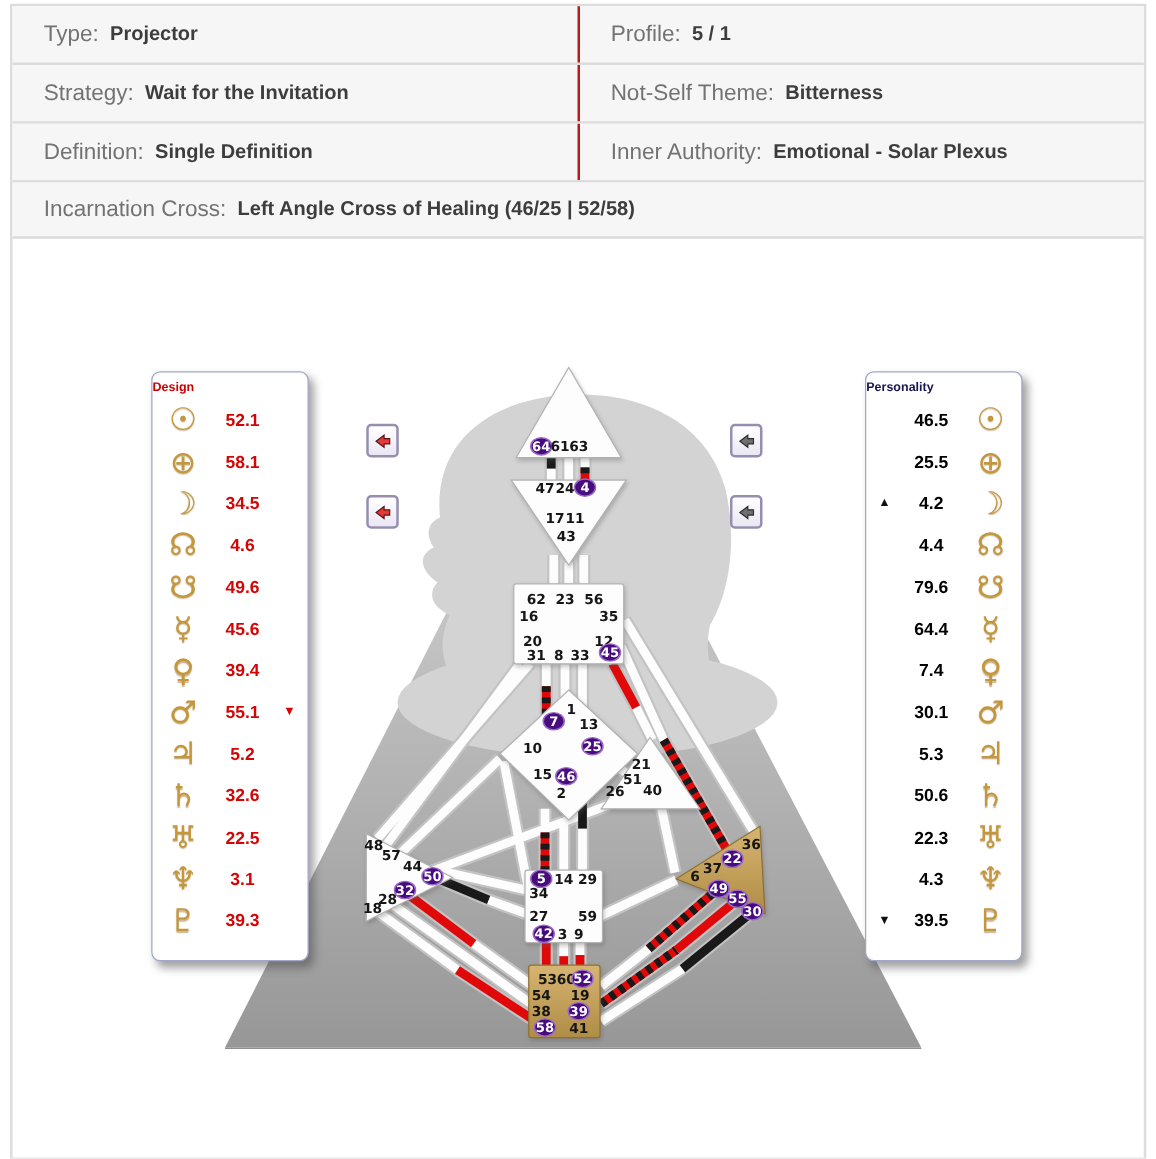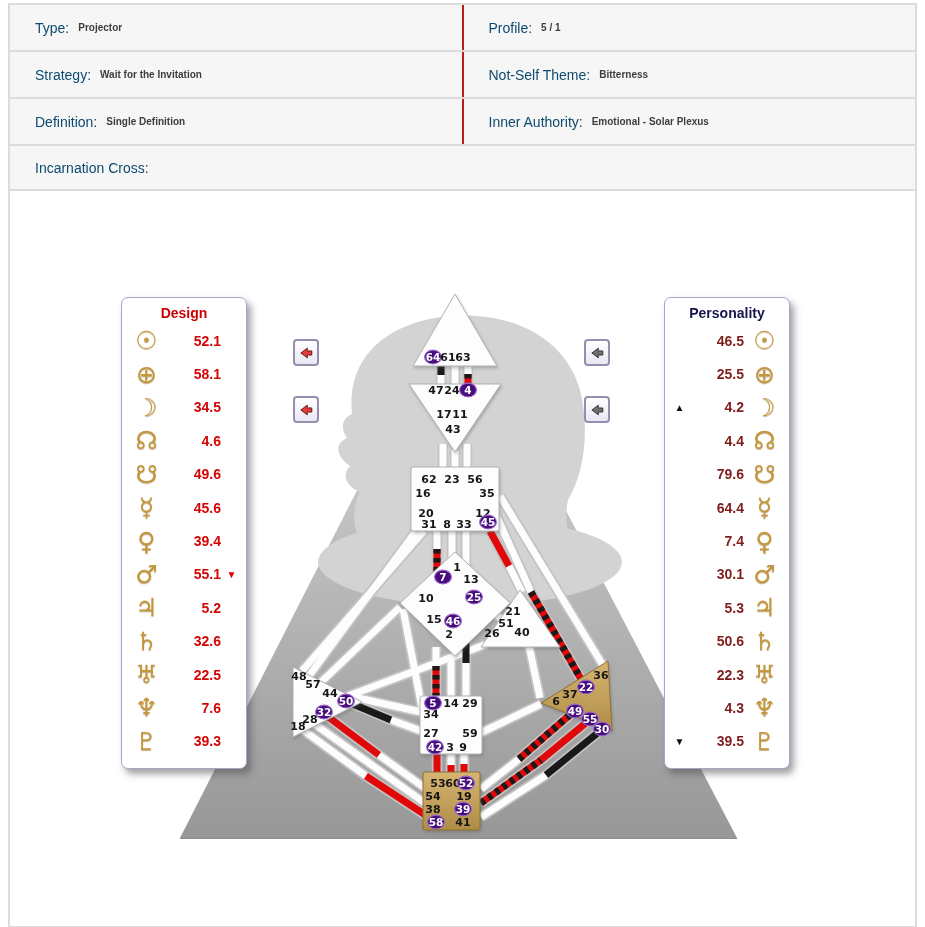--- a/index.html
+++ b/index.html
@@ -3,38 +3,38 @@
 <meta charset="utf-8">
 <style>
   html,body{margin:0;padding:0;background:#fff;}
   .page{position:relative;width:925px;height:927px;background:#fff;font-family:"Liberation Sans",sans-serif;overflow:hidden;}
   .frame{position:absolute;left:8px;top:3px;width:905px;height:921px;border:2px solid #dcdcdc;background:#fff;}
   
   .t-row{display:flex;height:45px;border-bottom:2px solid #dcdcdc;background:#f6f6f6;}
   .t-cell{flex:1;display:flex;align-items:center;padding-left:25px;gap:9px;white-space:nowrap;}
   .t-cell + .t-cell{border-left:2px solid #b91c1c;}
   .t-row.full{height:43px;}
-  .lbl{color:#0c4a6e;font-size:14px;}
-  .val{color:#3d3d3d;font-size:10px;font-weight:bold;}
+  .lbl{color:#737373;font-size:18px;}
+  .val{color:#3d3d3d;font-size:16px;font-weight:bold;}
   
   svg.bg{position:absolute;left:0;top:0;width:925px;height:927px;z-index:3;pointer-events:none;}
   #layer-centers{filter:drop-shadow(1px 2px 1.5px rgba(90,90,90,.35));}
   #layer-gates text{font-family:"DejaVu Sans","Liberation Sans",sans-serif;}
   
   .panel{position:absolute;width:124px;height:470px;background:#fff;border:1px solid #a2a7c9;border-radius:7px;box-shadow:4px 5px 7px rgba(70,70,70,.5);z-index:6;}
-  .panel .p-title{text-align:center;font-size:14px;font-weight:bold;padding-top:7px;padding-bottom:3px;}
+  .panel .p-title{text-align:left;font-size:10px;font-weight:bold;padding-top:7px;padding-bottom:3px;}
   .panel.design{left:121px;top:297px;}
-  .panel.personality{left:664px;top:297px;}
+  .panel.personality{left:692px;top:297px;}
   .panel.design .p-title{color:#cc0000;}
   .panel.personality .p-title{color:#16164e;}
   .p-row{display:flex;align-items:center;height:33.4px;padding:0 8px;}
   .p-row .glyph{width:33px;text-align:center;font-family:"DejaVu Sans",sans-serif;font-size:25px;line-height:1;color:#c5973c;text-shadow:0 1px 1px rgba(120,85,20,.45);}
-  .p-row .val{flex:1;text-align:right;font-size:14px;font-weight:bold;padding:0 4px;}
+  .p-row .val{flex:1;text-align:center;font-size:14px;font-weight:bold;padding:0 4px;}
   .panel.design .val{color:#d40505;}
-  .panel.personality .val{color:#7f1d1d;}
+  .panel.personality .val{color:#000000;}
   .p-row .marker{width:13px;font-size:10px;text-align:center;}
   .panel.design .marker{color:#e00000;}
   .panel.personality .marker{color:#111;}
   
   .arrow-btn{position:absolute;width:26px;height:27px;border:2px solid #968daf;border-radius:4px;background:linear-gradient(#ffffff,#e9e7f3);z-index:6;padding:0;cursor:pointer;display:flex;align-items:center;justify-content:center;}
   .arrow-btn svg{width:20px;height:18px;}
 </style>
 </head>
 <body>
 
@@ -68,20 +68,21 @@
           <span class="val">Single Definition</span>
         </div>
         <div class="t-cell">
           <span class="lbl">Inner Authority:</span>
           <span class="val">Emotional - Solar Plexus</span>
         </div>
       </div>
       <div class="t-row full">
         <div class="t-cell">
           <span class="lbl">Incarnation Cross:</span>
+          <span class="val">Left Angle Cross of Healing (46/25 | 52/58)</span>
         </div>
       </div>
     </div>
   </div>
 
   <svg class="bg" viewBox="0 0 925 927">
     <defs>
       <linearGradient id="triGrad" x1="0" y1="0" x2="0" y2="1">
         <stop offset="0" stop-color="#dedede"></stop>
         <stop offset="1" stop-color="#979797"></stop>
@@ -356,21 +357,21 @@
           <span class="val">32.6</span>
           <span class="marker"></span>
         </div>
         <div class="p-row">
           <span class="glyph">♅</span>
           <span class="val">22.5</span>
           <span class="marker"></span>
         </div>
         <div class="p-row">
           <span class="glyph">♆</span>
-          <span class="val">7.6</span>
+          <span class="val">3.1</span>
           <span class="marker"></span>
         </div>
         <div class="p-row">
           <span class="glyph">♇</span>
           <span class="val">39.3</span>
           <span class="marker"></span>
         </div>
       </div>
   </div>
 

